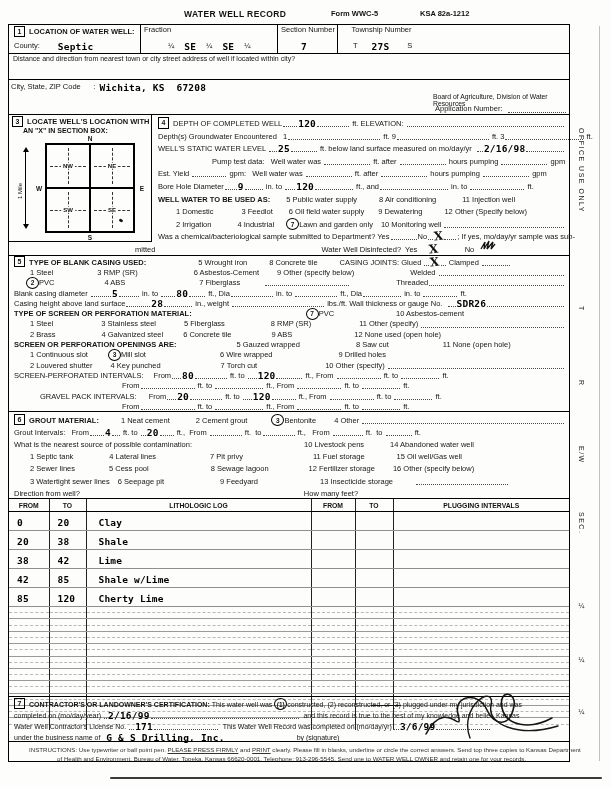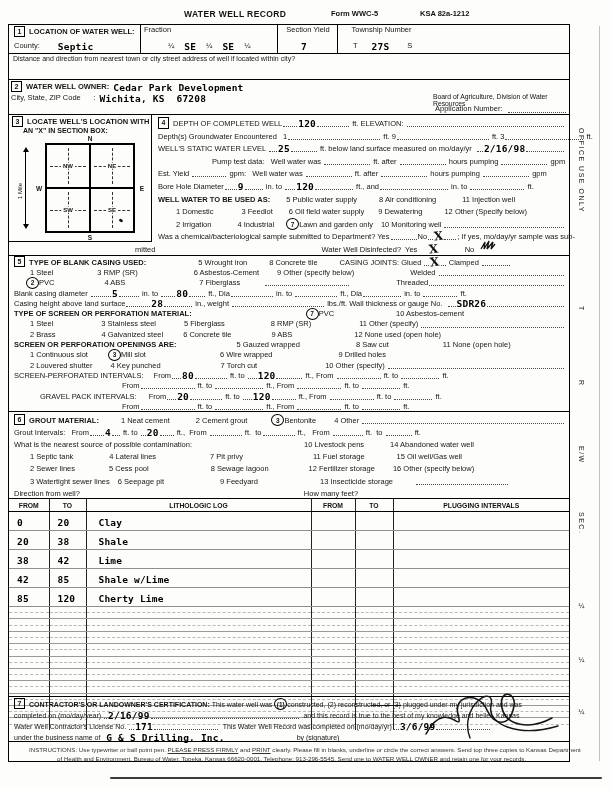--- a/index.html
+++ b/index.html
@@ -107,35 +107,34 @@
     <div class="row" id="r1">
       <div class="cell" style="width:132px;">
         <div class="top fline"><span class="secnum">1</span><span class="lb bold"> LOCATION OF WATER WELL:</span></div>
         <div class="bot fline"><span class="lb">County:</span><span class="gapx" style="width: 18px;"></span><span class="tv">Septic</span></div>
       </div>
       <div class="cell" style="width:137px;">
         <div class="top lb">Fraction</div>
         <div class="bot fline"><span class="gapx" style="width: 22px;"></span><span class="lb">¼</span><span class="gapx" style="width: 10px;"></span><span class="tv">SE</span><span class="gapx" style="width: 10px;"></span><span class="lb">¼</span><span class="gapx" style="width: 10px;"></span><span class="tv">SE</span><span class="gapx" style="width: 10px;"></span><span class="lb">¼</span></div>
       </div>
       <div class="cell" style="width:60px;">
-        <div class="top lb" style="text-align:center;">Section Yield</div>
+        <div class="top lb" style="text-align:center;">Section Number</div>
         <div class="bot fline"><span class="gapx" style="width: 18px;"></span><span class="tv">7</span></div>
       </div>
       <div class="cell" style="width:86px;">
         <div class="top lb" style="text-align:center;">Township Number</div>
         <div class="bot fline"><span class="gapx" style="width: 10px;"></span><span class="lb">T</span><span class="gapx" style="width: 14px;"></span><span class="tv">27S</span><span class="gapx" style="width: 18px;"></span><span class="lb">S</span></div>
       </div>
     </div>
 
     <div class="row" id="rq">
       <div class="q lb">Distance and direction from nearest town or city street address of well if located within city?</div>
     </div>
 
     <div class="row" id="r2">
-      <div class="fline"><span class="secnum">2</span><span class="lb bold"> WATER WELL OWNER:  </span><span class="tv">Cedar Park Development</span></div>
       <div class="fline"><span class="lb">City, State, ZIP Code      :  </span><span class="tv">Wichita, KS  67208</span></div>
       <div class="r2right1">Board of Agriculture, Division of Water Resources</div>
       <div class="r2right2 fline"><span class="lb">Application Number:  </span><span class="dots grow"></span></div>
     </div>
 
     <div class="row" id="r34">
       <div id="sec3">
         <div class="tl1 fline"><span class="secnum">3</span><span class="lb bold"> LOCATE WELL'S LOCATION WITH</span></div>
         <div class="tl2">AN "X" IN SECTION BOX:</div>
         <div class="mile">

